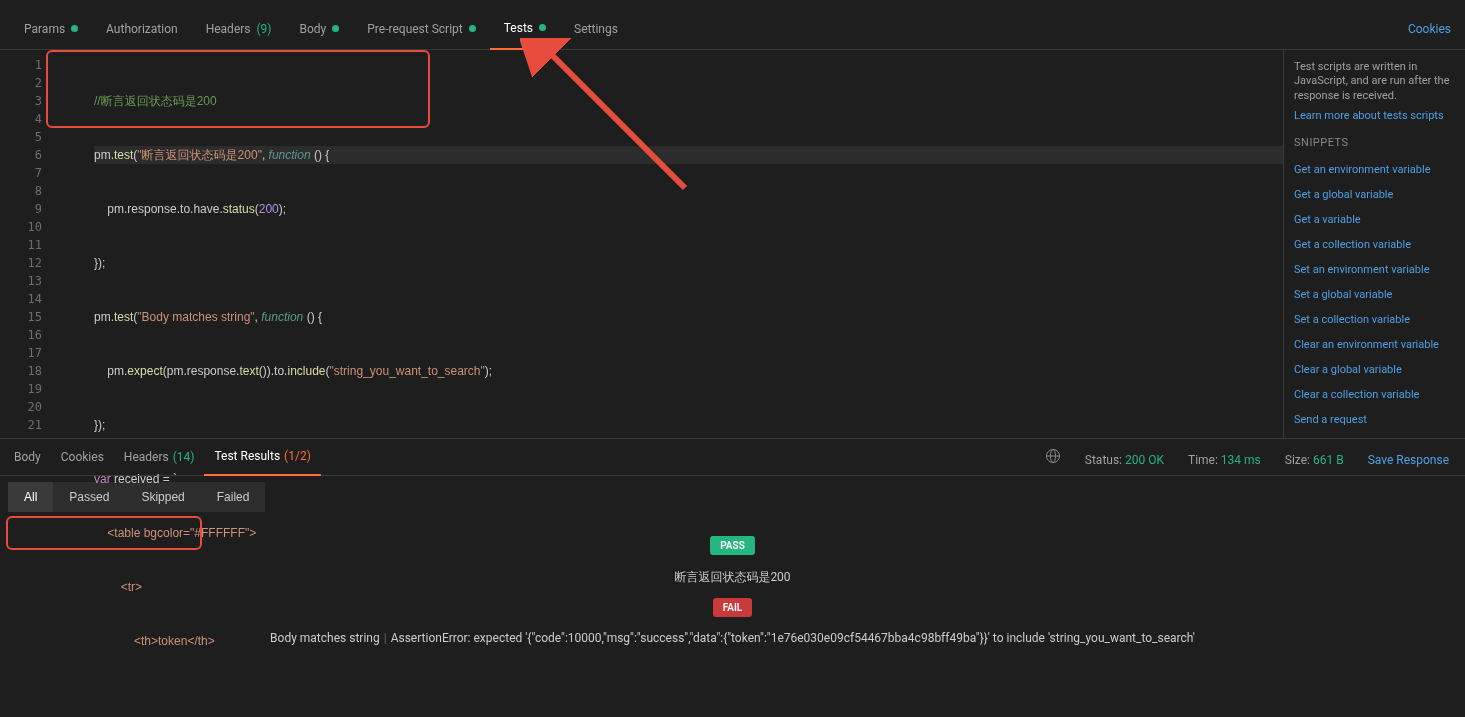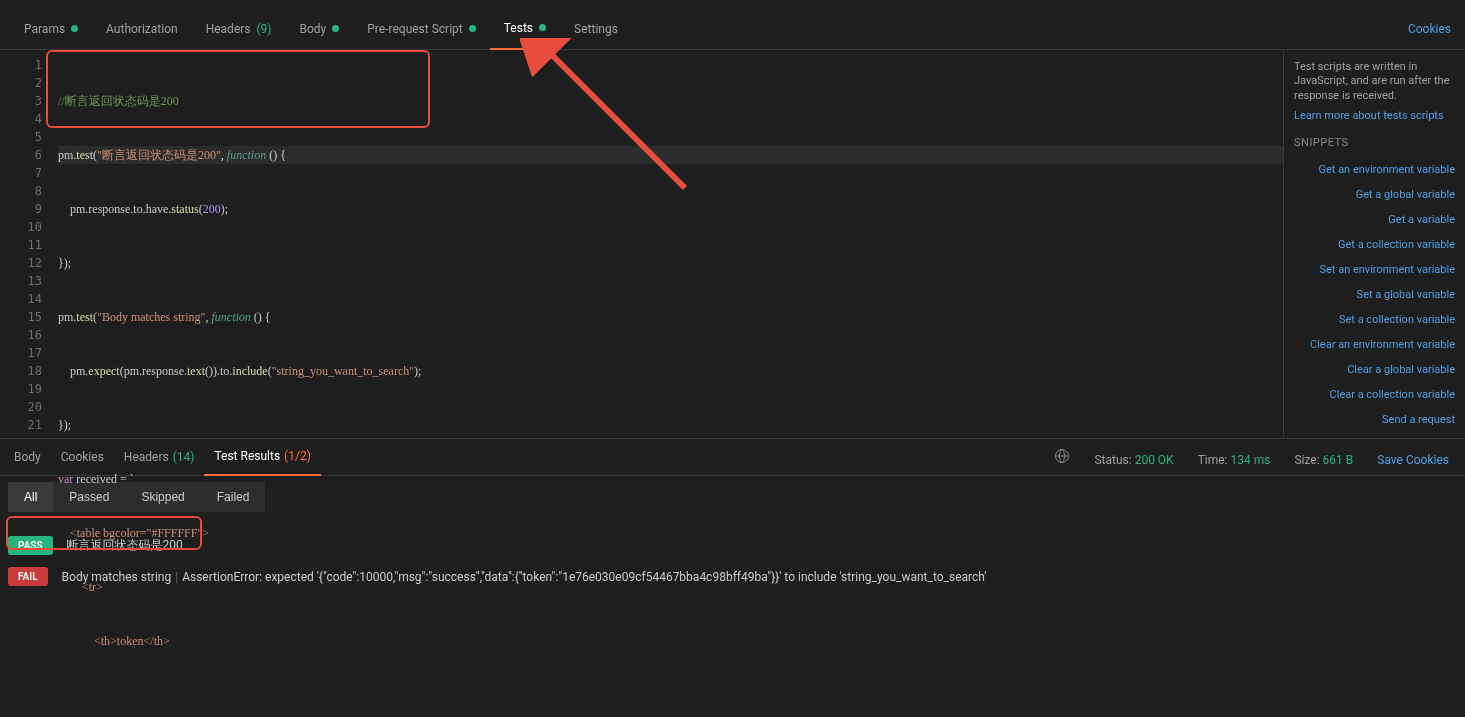--- a/index.html
+++ b/index.html
@@ -10,53 +10,53 @@
 .tab.active { color: #fff; border-bottom: 2px solid #ff6c37; }
 .dot { width: 7px; height: 7px; border-radius: 50%; display: inline-block; }
 .dot.green { background: #26b47f; }
 .count { color: #26b47f; }
 .cookies-link { position: absolute; right: 14px; color: #4f9fe6; cursor: pointer; }
 
 .main-area { display: flex; height: 388px; }
 .editor-container { flex: 1; display: flex; position: relative; }
 .gutter { width: 52px; background: #1e1e1e; text-align: right; color: #6e6e6e; padding-top: 6px; font-family: Menlo, Consolas, monospace; font-size: 12px; line-height: 18px; }
 .gutter div { padding-right: 10px; }
-.code-area { flex: 1; font-family: Liberation Serif, serif; font-size: 12px; line-height: 18px; padding-top: 6px; padding-left: 6px; white-space: pre; position: relative; }
+.code-area { flex: 1; font-family: Liberation Sans, sans-serif; font-size: 12px; line-height: 18px; padding-top: 6px; padding-left: 6px; white-space: pre; position: relative; margin-left: 36px; }
 .code-line { height: 18px; }
 .code-line.hl { background: #2c2c2c; }
 .tok-comment { color: #6a9955; }
 .tok-var { color: #c586c0; }
 .tok-func { color: #5a9a8e; font-style: italic; }
 .tok-method { color: #dcdcaa; }
 .tok-str { color: #ce9178; }
 .tok-num { color: #b392f0; }
 .tok-punct { color: #ccc; }
 .tok-plain { color: #ccc; }
 
 .right-panel { width: 182px; border-left: 1px solid #3a3a3a; padding: 10px 10px; overflow-y: auto; font-size: 11px; color: #a0a0a0; }
 .right-panel .desc { margin-bottom: 6px; line-height: 1.3; }
 .right-panel .learn { color: #4f9fe6; cursor: pointer; display: block; margin-bottom: 14px; }
 .snip-header { color: #888; letter-spacing: 0.5px; margin-bottom: 8px; font-size: 11px; }
-.snip { color: #4f9fe6; padding: 6px 0; cursor: pointer; display: block; text-align: right; }
+.snip { color: #4f9fe6; padding: 6px 0; cursor: pointer; display: block; }
 
 .response-bar { display: flex; align-items: center; border-top: 1px solid #3a3a3a; border-bottom: 1px solid #3a3a3a; height: 38px; padding: 0 4px; }
 .resp-tab { padding: 0 10px; height: 38px; display: flex; align-items: center; color: #a0a0a0; cursor: pointer; gap: 4px; }
 .resp-tab.active { color: #fff; border-bottom: 2px solid #ff6c37; }
 .resp-right { margin-left: auto; display: flex; align-items: flex-end; gap: 24px; padding-right: 12px; }
 .resp-right .lbl { color: #a0a0a0; }
 .resp-right .val { color: #26b47f; }
 .save-resp { color: #4f9fe6; cursor: pointer; }
 .globe-icon { color: #888; }
 
 .filter-bar { display: flex; padding: 6px 8px; gap: 0; }
 .filter-btn { padding: 8px 16px; background: #2d2d2d; color: #ccc; cursor: pointer; border: none; font-size: 12px; }
 .filter-btn.active { background: #3a3a3a; color: #fff; }
 
 .results-area { padding: 6px 8px; }
-.result-row { display: flex; align-items: center; margin: 12px 0; gap: 14px; font-size: 12px; }
+.result-row { display: flex; align-items: center; margin: 12px 0; gap: 14px; font-size: 12px; flex-direction: column; }
 .badge { padding: 4px 10px; border-radius: 3px; color: #fff; font-size: 10px; font-weight: 600; }
 .badge.pass { background: #26b47f; }
 .badge.fail { background: #c93a3a; }
 
 .red-box { position: absolute; border: 2px solid #e74c3c; border-radius: 6px; pointer-events: none; }
 .arrow-svg { position: absolute; pointer-events: none; }
 .pipe { color: #666; margin: 0 4px; }
 </style>
 </head>
 <body>
@@ -178,21 +178,21 @@
     <span class="globe-icon">
       <svg width="16" height="16" viewBox="0 0 16 16" fill="none" stroke="currentColor" stroke-width="1">
           <circle cx="8" cy="8" r="6.5"></circle>
           <ellipse cx="8" cy="8" rx="2.5" ry="6.5"></ellipse>
           <line x1="1.5" y1="8" x2="14.5" y2="8"></line>
         </svg>
     </span>
     <span><span class="lbl">Status:</span> <span class="val">200 OK</span></span>
     <span><span class="lbl">Time:</span> <span class="val">134 ms</span></span>
     <span><span class="lbl">Size:</span> <span class="val">661 B</span></span>
-    <span class="save-resp">Save Cookies</span>
+    <span class="save-resp">Save Response</span>
   </div>
 </div>
 
 <div class="filter-bar">
   <button class="filter-btn active">All</button>
   <button class="filter-btn">Passed</button>
   <button class="filter-btn">Skipped</button>
   <button class="filter-btn">Failed</button>
 </div>
 

